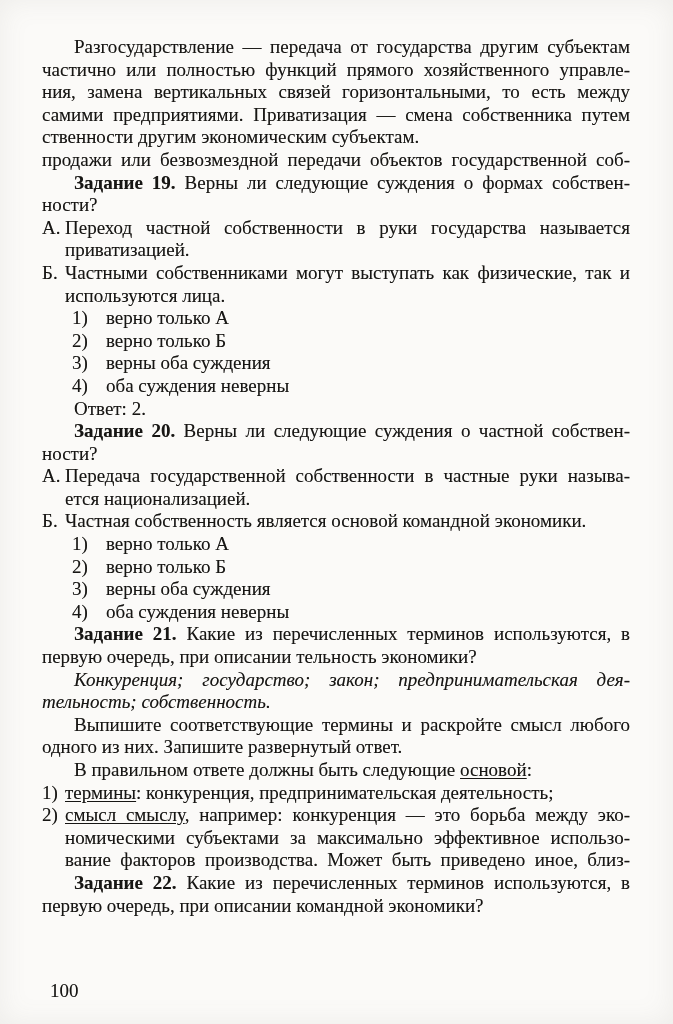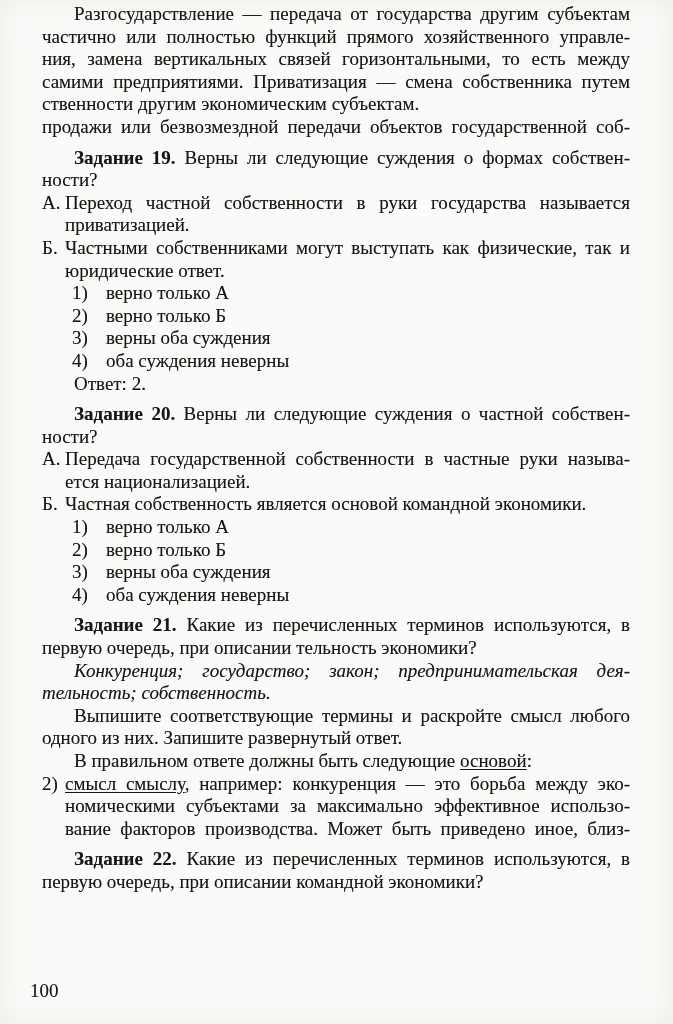--- a/index.html
+++ b/index.html
@@ -12,39 +12,39 @@
     font-family: "Liberation Serif", "DejaVu Serif", serif;
     font-size: 19px;
     line-height: 22.6px;
     color: #171614;
     text-shadow: 0 0 0.6px rgba(25,24,22,0.38);
     overflow: hidden;
   }
   .text {
     position: absolute;
     left: 42px;
-    top: 3px;
+    top: 36px;
     width: 588px;
   }
-  .block { margin-top: 8px; }
+  .block { margin-top: 0; }
   .block:first-child { margin-top: 0; }
   .line { text-align: justify; height: 22.6px; overflow: hidden; }
   .j { text-align-last: justify; }
   .ind { text-indent: 32px; }
   .hang { padding-left: 23px; }
   .mk { display: inline-block; width: 23px; }
   .opt { padding-left: 30px; }
   .optn { display: inline-block; width: 34px; }
   .ans { padding-left: 32px; }
   .b { font-weight: bold; }
   .i { font-style: italic; }
   .u { text-decoration: underline; text-underline-offset: 2px; }
   .pageno {
     position: absolute;
-    left: 30px;
+    left: 50px;
     top: 980px;
   }
 </style>
 </head>
 <body>
 
 <div class="page">
   <div class="text">
 
     <div class="block">
@@ -55,21 +55,21 @@
       <div class="line">ственности другим экономическим субъектам.</div>
       <div class="line j">продажи или безвозмездной передачи объектов государственной соб-</div>
     </div>
 
     <div class="block">
       <div class="line j ind"><span class="b">Задание 19.</span><span> Верны ли следующие суждения о формах собствен-</span></div>
       <div class="line">ности?</div>
       <div class="line j"><span class="mk">А.</span><span>Переход частной собственности в руки государства называется</span></div>
       <div class="line hang">приватизацией.</div>
       <div class="line j"><span class="mk">Б.</span><span>Частными собственниками могут выступать как физические, так и</span></div>
-      <div class="line hang">юридические ответ.</div>
+      <div class="line hang">используются лица.</div>
       <div class="line opt"><span class="optn">1)</span><span>верно только А</span></div>
       <div class="line opt"><span class="optn">2)</span><span>верно только Б</span></div>
       <div class="line opt"><span class="optn">3)</span><span>верны оба суждения</span></div>
       <div class="line opt"><span class="optn">4)</span><span>оба суждения неверны</span></div>
       <div class="line ans">Ответ: 2.</div>
     </div>
 
     <div class="block">
       <div class="line j ind"><span class="b">Задание 20.</span><span> Верны ли следующие суждения о частной собствен-</span></div>
       <div class="line">ности?</div>
@@ -83,20 +83,21 @@
     </div>
 
     <div class="block">
       <div class="line j ind"><span class="b">Задание 21.</span><span> Какие из перечисленных терминов используются, в</span></div>
       <div class="line">первую очередь, при описании тельность экономики?</div>
       <div class="line j ind i">Конкуренция; государство; закон; предпринимательская дея-</div>
       <div class="line i">тельность; собственность.</div>
       <div class="line j ind">Выпишите соответствующие термины и раскройте смысл любого</div>
       <div class="line">одного из них. Запишите развернутый ответ.</div>
       <div class="line ind"><span>В правильном ответе должны быть следующие </span><span class="u">основой</span><span>:</span></div>
+      <div class="line"><span class="mk">1)</span><span class="u">термины</span><span>: конкуренция, предпринимательская деятельность;</span></div>
       <div class="line j"><span class="mk">2)</span><span class="u">смысл смыслу</span><span>, например: конкуренция — это борьба между эко-</span></div>
       <div class="line j hang">номическими субъектами за максимально эффективное использо-</div>
       <div class="line j hang">вание факторов производства. Может быть приведено иное, близ-</div>
     </div>
 
     <div class="block">
       <div class="line j ind"><span class="b">Задание 22.</span><span> Какие из перечисленных терминов используются, в</span></div>
       <div class="line">первую очередь, при описании командной экономики?</div>
     </div>
 

